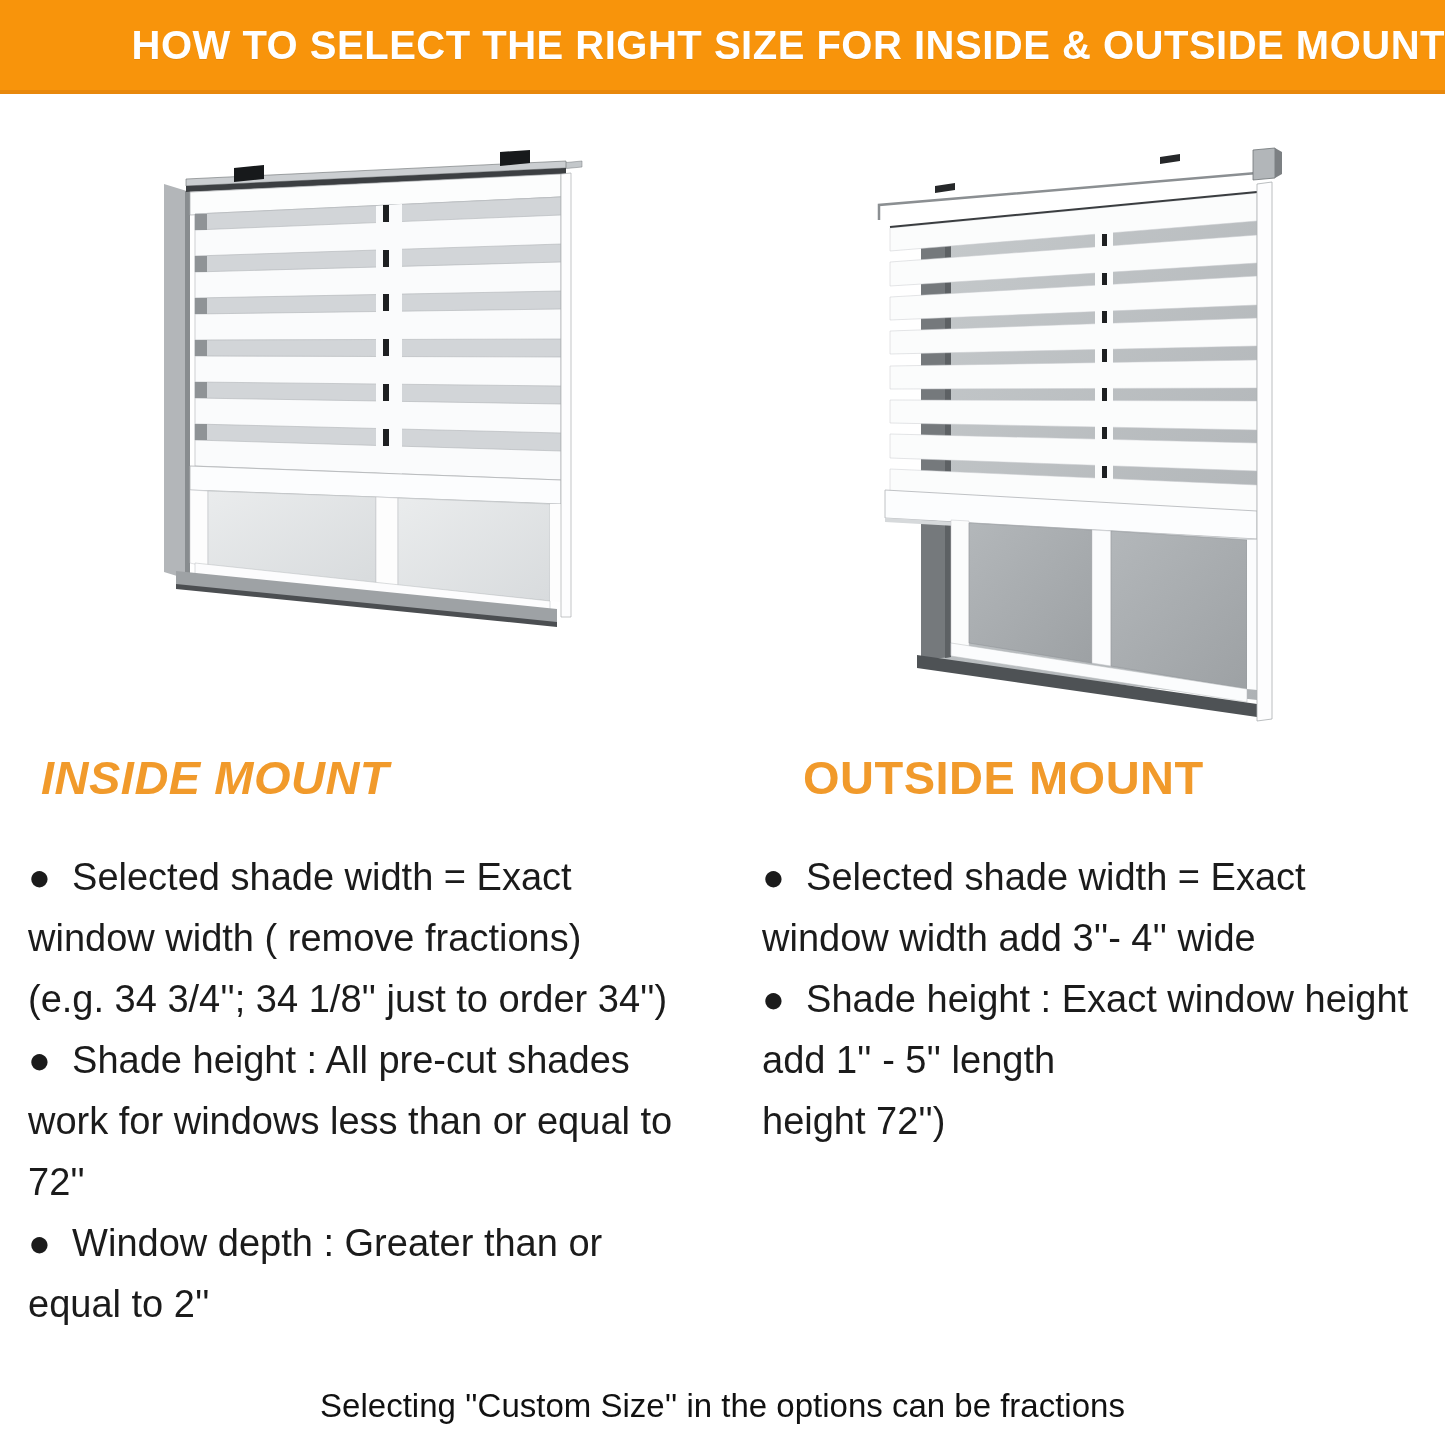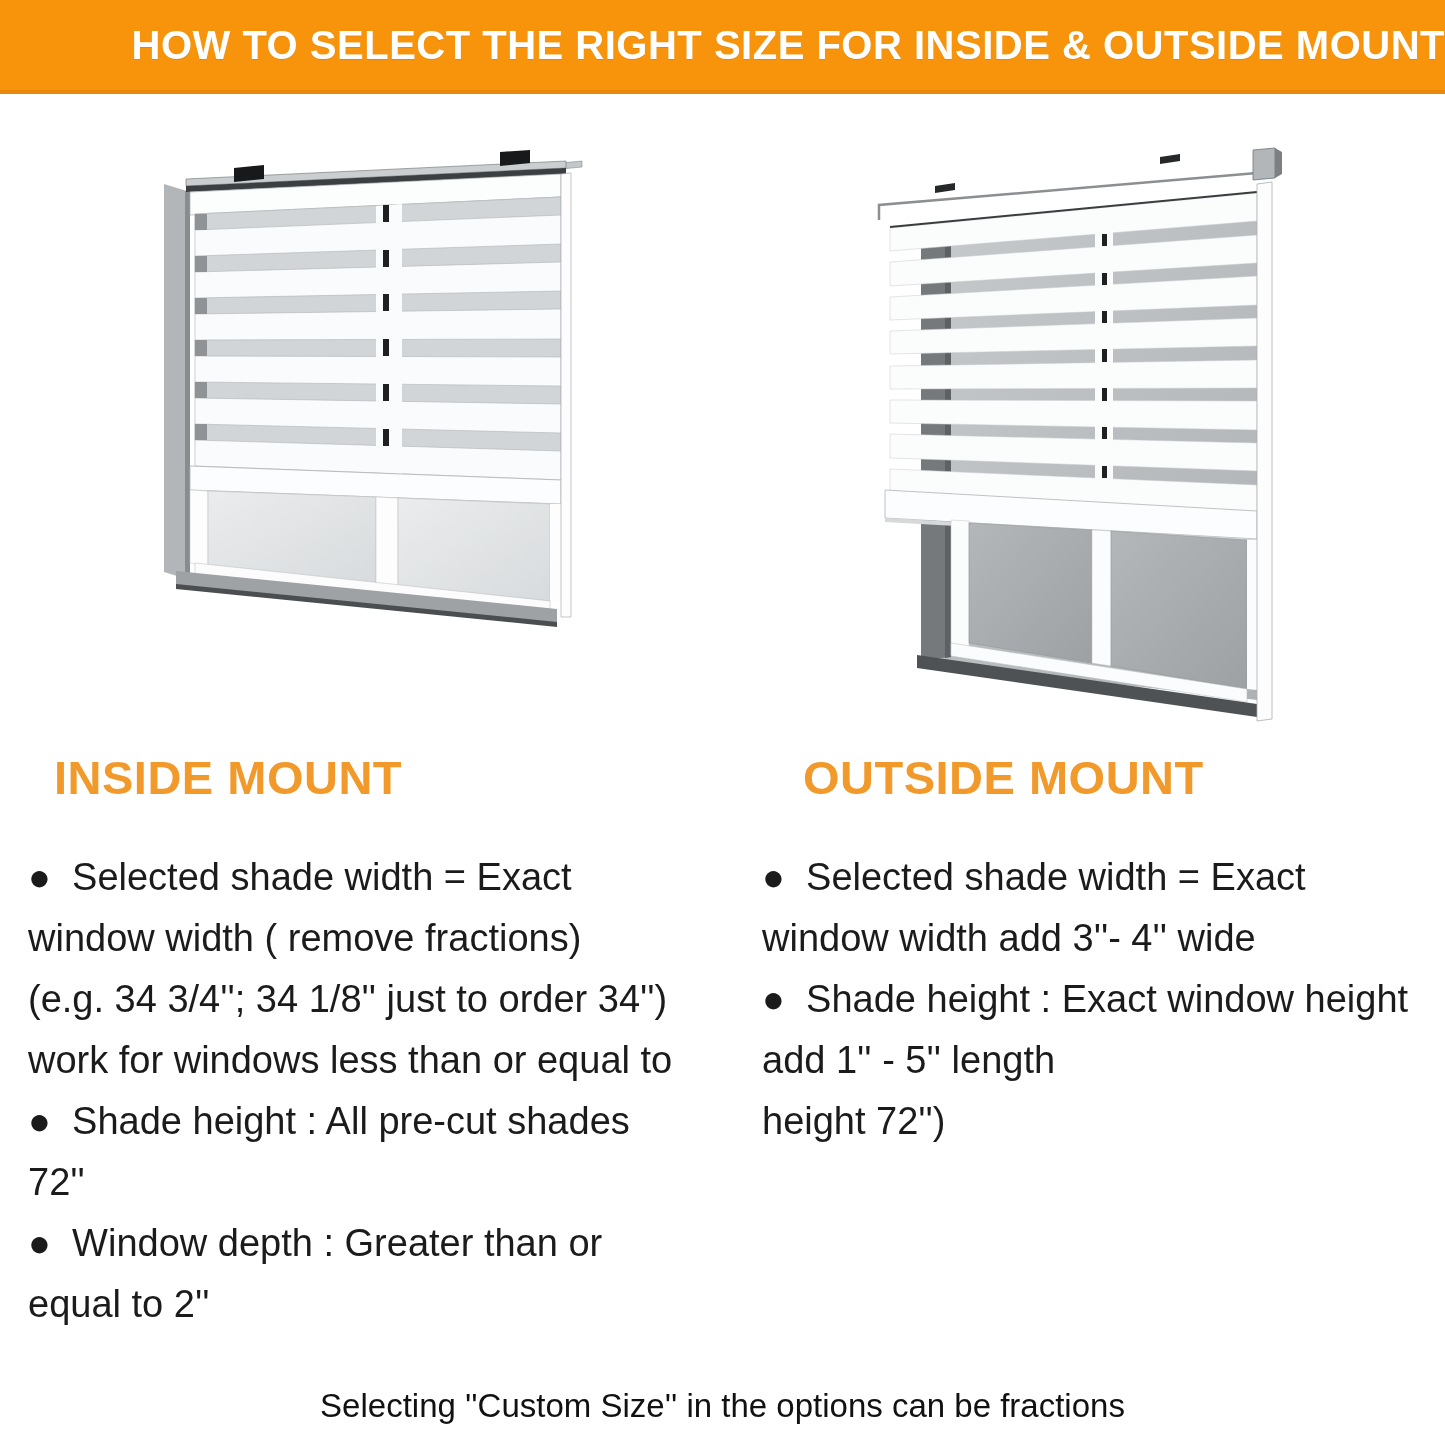--- a/index.html
+++ b/index.html
@@ -24,21 +24,21 @@
   
   .fig{position:absolute;}
   .fig-inside{left:150px;top:150px;width:500px;height:560px;}
   .fig-outside{left:855px;top:140px;width:480px;height:600px;}
   
   .col-heading{
     position:absolute;
     font-size:47px;font-weight:bold;color:#F19A2B;
     letter-spacing:0.5px;line-height:56px;white-space:nowrap;
   }
-  .h-inside{left:54px;top:750px;}
+  .h-inside{left:41px;top:750px;font-style:italic;}
   .h-outside{left:803px;top:750px;}
   
   .bullets{
     position:absolute;
     font-size:38px;color:#1b1b1b;line-height:61px;
   }
   .b-inside{left:28px;top:847px;width:690px;}
   .b-outside{left:762px;top:847px;width:660px;}
   .line{white-space:pre;}
   
@@ -178,22 +178,22 @@
     <polygon points="402,44 417,42 417,579 402,581" fill="#fdfdfe" stroke="#a9adb0" stroke-width="0.8"></polygon>
   </svg>
 
   <div class="col-heading h-inside">INSIDE MOUNT</div>
   <div class="col-heading h-outside">OUTSIDE MOUNT</div>
 
   <div class="bullets b-inside">
     <div class="line">●  Selected shade width = Exact</div>
     <div class="line">window width ( remove fractions)</div>
     <div class="line">(e.g. 34 3/4''; 34 1/8'' just to order 34'')</div>
+    <div class="line">●  Shade height : All pre-cut shades</div>
     <div class="line">work for windows less than or equal to</div>
-    <div class="line">●  Shade height : All pre-cut shades</div>
     <div class="line">72''</div>
     <div class="line">●  Window depth : Greater than or</div>
     <div class="line">equal to 2''</div>
   </div>
 
   <div class="bullets b-outside">
     <div class="line">●  Selected shade width = Exact</div>
     <div class="line">window width add 3''- 4'' wide</div>
     <div class="line">●  Shade height : Exact window height</div>
     <div class="line">add 1'' - 5'' length</div>

